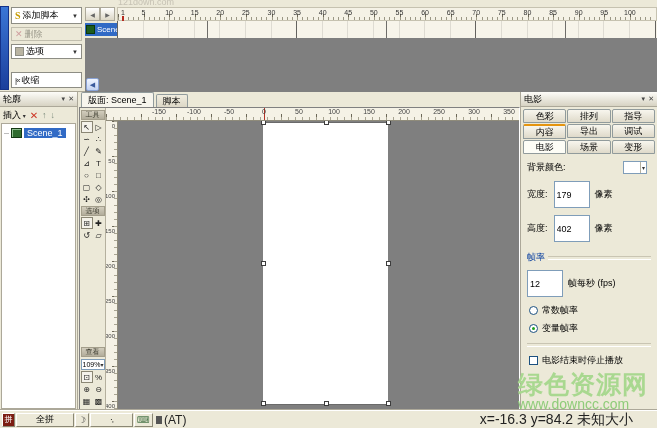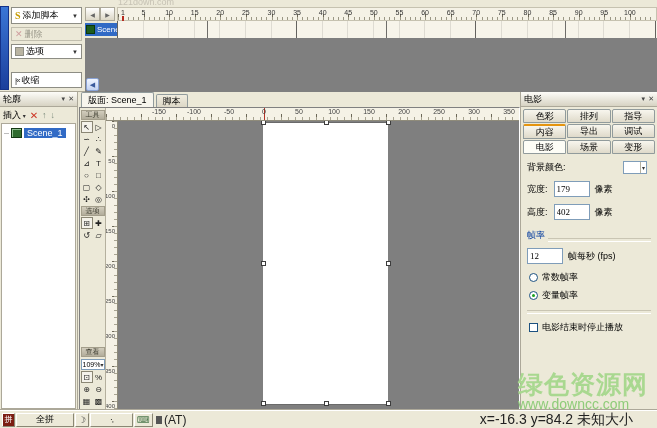--- a/index.html
+++ b/index.html
@@ -76,25 +76,25 @@
   .stage{position:absolute;left:145px;top:1px;width:125px;height:281px;background:#fff;border-top:1px solid #6a6a6a;border-bottom:1px solid #6a6a6a;box-sizing:content-box}
   .handle{position:absolute;width:5px;height:5px;background:#fff;border:1px solid #3c3c3c;box-sizing:border-box}
   
   .movie-panel{width:137px;flex:none;box-sizing:border-box;border-left:1px solid #aca899;background:#ece9d8;display:flex;flex-direction:column;position:relative}
   .movie-tabs{display:grid;grid-template-columns:repeat(3,1fr);gap:1px;padding:2px 2px 0;flex:none}
   .mtab{height:12px;border:1px solid #919b9c;border-radius:2px 2px 0 0;background:linear-gradient(#f8f6ee,#dfdaca);font-size:9px;display:flex;align-items:center;justify-content:center;white-space:nowrap;overflow:hidden}
   .mtab.hot{border-top:2px solid #e5940e}
   .mtab.active{background:#fdfdf6}
   .movie-content{padding:7px 6px 0;display:flex;flex-direction:column}
   .mc-row{display:flex;align-items:center;margin-bottom:7px;white-space:nowrap}
-  .mc-input{width:36px;height:16px;border:1px solid #7f9db9;font-size:9px;padding:0 2px;margin:0 5px 0 6px;font-family:Liberation Serif, serif;box-sizing:border-box;background:#fff}
+  .mc-input{width:36px;height:27px;border:1px solid #7f9db9;font-size:9px;padding:0 2px;margin:0 5px 0 6px;font-family:Liberation Sans, sans-serif;box-sizing:border-box;background:#fff}
   .fps-input{margin-left:0}
   .color-swatch{margin-left:auto;margin-right:4px;width:24px;height:13px;border:1px solid #7f9db9;background:#fff;display:flex;align-items:center;justify-content:flex-end;box-sizing:border-box}
   .swatch-caret{font-size:6px;color:#333;padding:0 1px;border-left:1px solid #b5b09e;height:100%;display:flex;align-items:center}
-  .group-title{color:#0b41a0;margin:2px 0 6px;display:flex;align-items:flex-end;gap:3px;white-space:nowrap}
+  .group-title{color:#0b41a0;margin:2px 0 6px;display:flex;align-items:center;gap:3px;white-space:nowrap}
   .group-title:after{content:"";flex:1;height:2px;border-top:1px solid #c9c5b3;border-bottom:1px solid #fff}
   .choice-row{display:flex;align-items:center;gap:4px;margin:0 0 5px 2px;white-space:nowrap}
   .radio{width:9px;height:9px;border-radius:50%;border:1px solid #1c5180;background:#fff;position:relative;flex:none;box-sizing:border-box}
   .radio.checked:after{content:"";position:absolute;left:2px;top:2px;width:3px;height:3px;border-radius:50%;background:#1ca11c}
   .checkbox{width:9px;height:9px;border:1px solid #1c5180;background:#fff;flex:none;box-sizing:border-box}
   .sep{height:2px;border-top:1px solid #c9c5b3;border-bottom:1px solid #fff;margin:3px 0 7px}
   .watermark{position:absolute;left:-3px;bottom:-1px;width:142px;pointer-events:none}
   .wm-big{font-size:25px;font-weight:bold;color:#a9d890;letter-spacing:1px;line-height:25px;white-space:nowrap}
   .wm-url{font-size:14px;color:#8fcc79;line-height:14px;white-space:nowrap}
   

